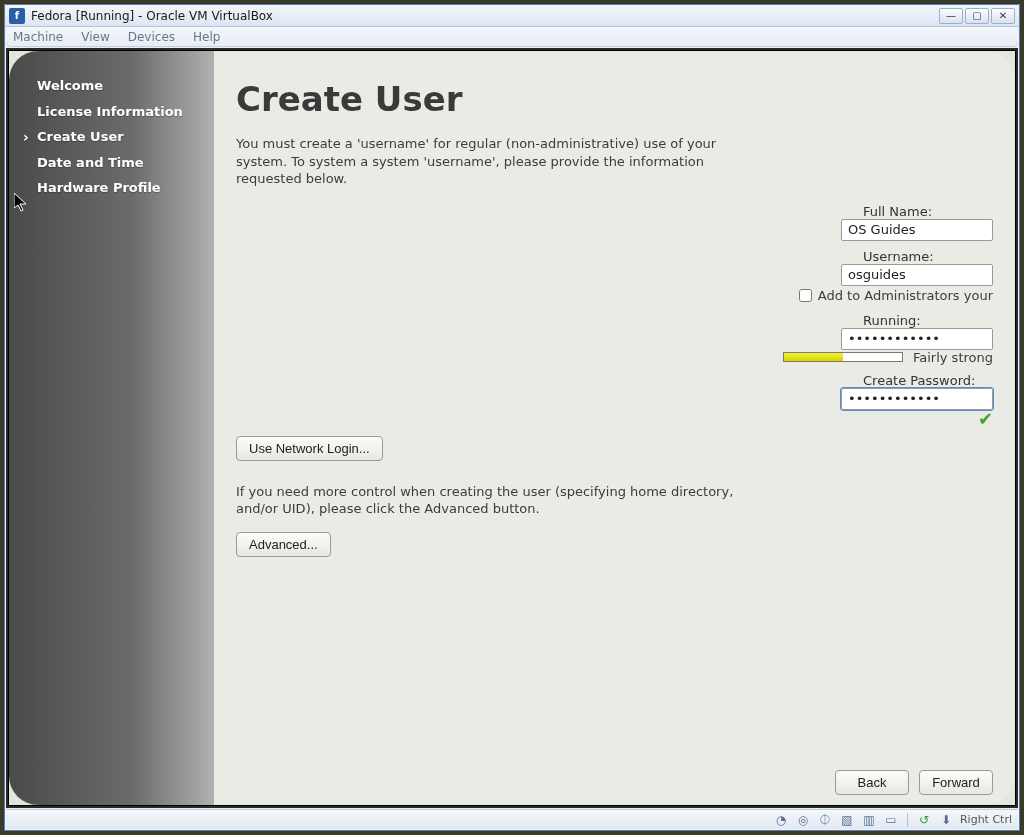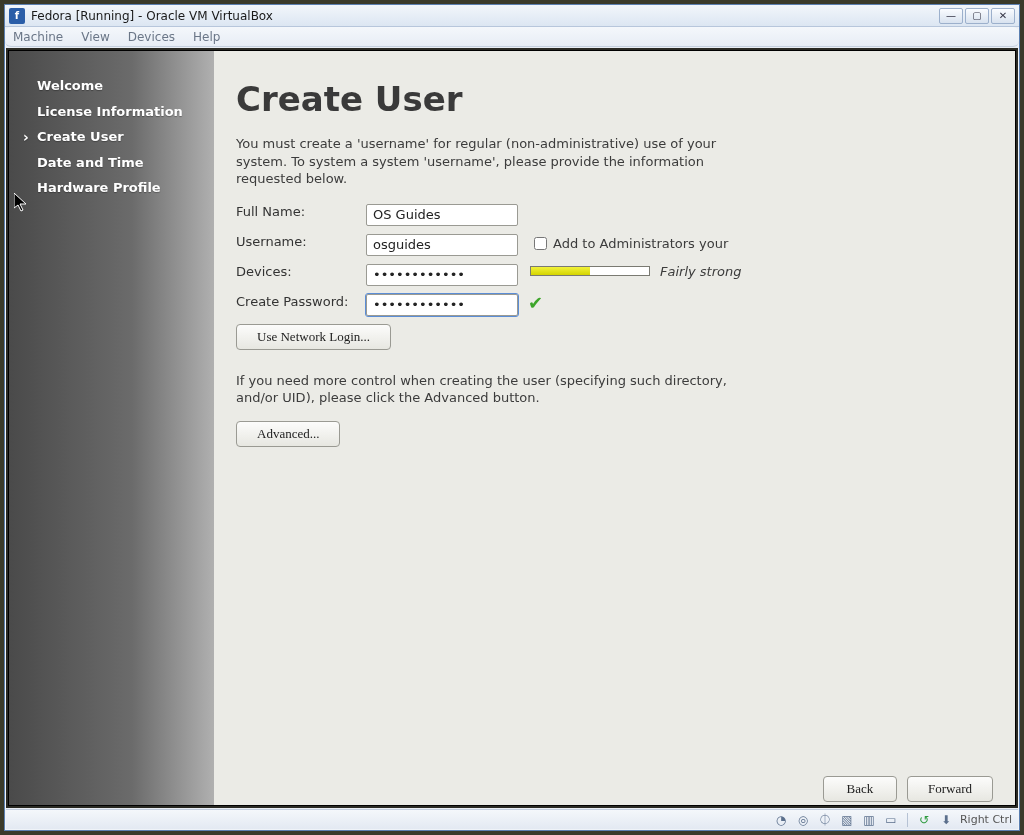--- a/index.html
+++ b/index.html
@@ -58,21 +58,21 @@
     left: 1px; right: 1px; top: 43px; bottom: 22px;
     background: #2a2a24;
   }
   .guest-screen {
     position: absolute; inset: 2px;
     background: #e5e5e0;
     display: flex; flex-direction: column; overflow:hidden;
     border: 1px solid #000;
   }
   .wizard {
-    flex:1; display:flex; overflow:hidden;
+    flex:1; display:flex; overflow:hidden;border-radius:29px;
   }
   
   .sidebar {
     width: 205px;
     background: linear-gradient(90deg, #4a4a4a 0%, #6b6b6b 60%, #b0b0b0 100%);
     padding: 26px 14px 14px 28px;
     color: #fff;
   }
   .sidebar .item {
     font-weight: bold;
@@ -102,42 +102,43 @@
     font-size: 34px;
     font-weight: bold;
     color: #3a3a3a;
   }
   .intro {
     max-width: 520px;
     margin-bottom: 16px;
     line-height: 1.35;
   }
   .form-row {
-    display:flex; align-items:flex-start;
+    display:flex; align-items:flex-end;
     margin-bottom: 8px;
+    flex-direction: column;
   }
   .form-row .label {
     width: 130px;
     color: #333;
   }
   .form-row input[type="text"],
   .form-row input[type="password"] {
     width: 152px;
     height: 22px;
     padding: 2px 6px;
     background: #fff;
     border: 1px solid #9a9a93;
     border-radius: 2px;
     font-family: inherit; font-size: 13px;
     color: #222;
   }
   .admin-check { display:flex; align-items:center; margin-left: 12px; }
   .admin-check input { margin-right: 6px; }
   .strength {
-    display:flex; align-items:center; margin-left: 12px; font-style: italic;
+    display:flex; align-items:center; margin-left: 12px;
   }
   .strength-bar {
     width: 120px; height: 10px;
     border: 1px solid #7a7a72;
     background: #fff;
     position: relative;
     margin-right: 10px;
   }
   .strength-bar .fill {
     position:absolute; left:0; top:0; bottom:0;
@@ -147,31 +148,31 @@
   .checkmark {
     margin-left: 10px;
     color: #3da52a; font-size: 18px; line-height:1;
   }
   .para {
     max-width: 520px;
     margin: 22px 0 14px 0;
     line-height: 1.35;
   }
   .btn {
-    padding: 4px 20px;
+    padding: 4px 12px;
     background: linear-gradient(#fcfcfb,#e7e7e1);
     border: 1px solid #9a9a93;
     border-radius: 4px;
-    font-family: Liberation Serif, serif; font-size: 13px;
+    font-family: Liberation Sans, sans-serif; font-size: 13px;
     color: #222;
     cursor: default;
   }
   .footer-nav {
     position:absolute;
-    right: 22px; bottom: 3px;
+    right: 22px; bottom: 10px;
     display:flex; gap: 10px;
   }
   .footer-nav .btn { min-width: 74px; text-align:center; }
 
   
   .statusbar {
     position:absolute; left:1px; right:1px; bottom:1px; height: 20px;
     background: linear-gradient(#f4f7fb,#e3e9f2);
     border-top: 1px solid #c2cdde;
     display:flex; align-items:center; justify-content:flex-end;
@@ -237,39 +238,39 @@
           <div class="form-row">
             <span class="label">Username:</span>
             <input type="text" value="osguides" style="">
             <label class="admin-check">
               <input type="checkbox" style="">
               <span>Add to Administrators your</span>
             </label>
           </div>
 
           <div class="form-row">
-            <span class="label">Devices:</span>
+            <span class="label">Running:</span>
             <input type="password" value="••••••••••••" style="">
             <div class="strength">
               <div class="strength-bar">
                 <div class="fill" style="width: 50%;"></div>
               </div>
               <span>Fairly strong</span>
             </div>
           </div>
 
           <div class="form-row">
             <span class="label">Create Password:</span>
             <input type="password" style="outline: rgb(91, 141, 214) solid 1px;" value="••••••••••••">
             <span class="checkmark">✔</span>
           </div>
 
           <button class="btn">Use Network Login...</button>
 
-          <div class="para">If you need more control when creating the user (specifying such directory, and/or UID), please click the Advanced button.</div>
+          <div class="para">If you need more control when creating the user (specifying home directory, and/or UID), please click the Advanced button.</div>
           <button class="btn">Advanced...</button>
 
           <div class="footer-nav">
             <button class="btn">Back</button>
             <button class="btn">Forward</button>
           </div>
         </div>
       </div>
     </div>
   </div>

